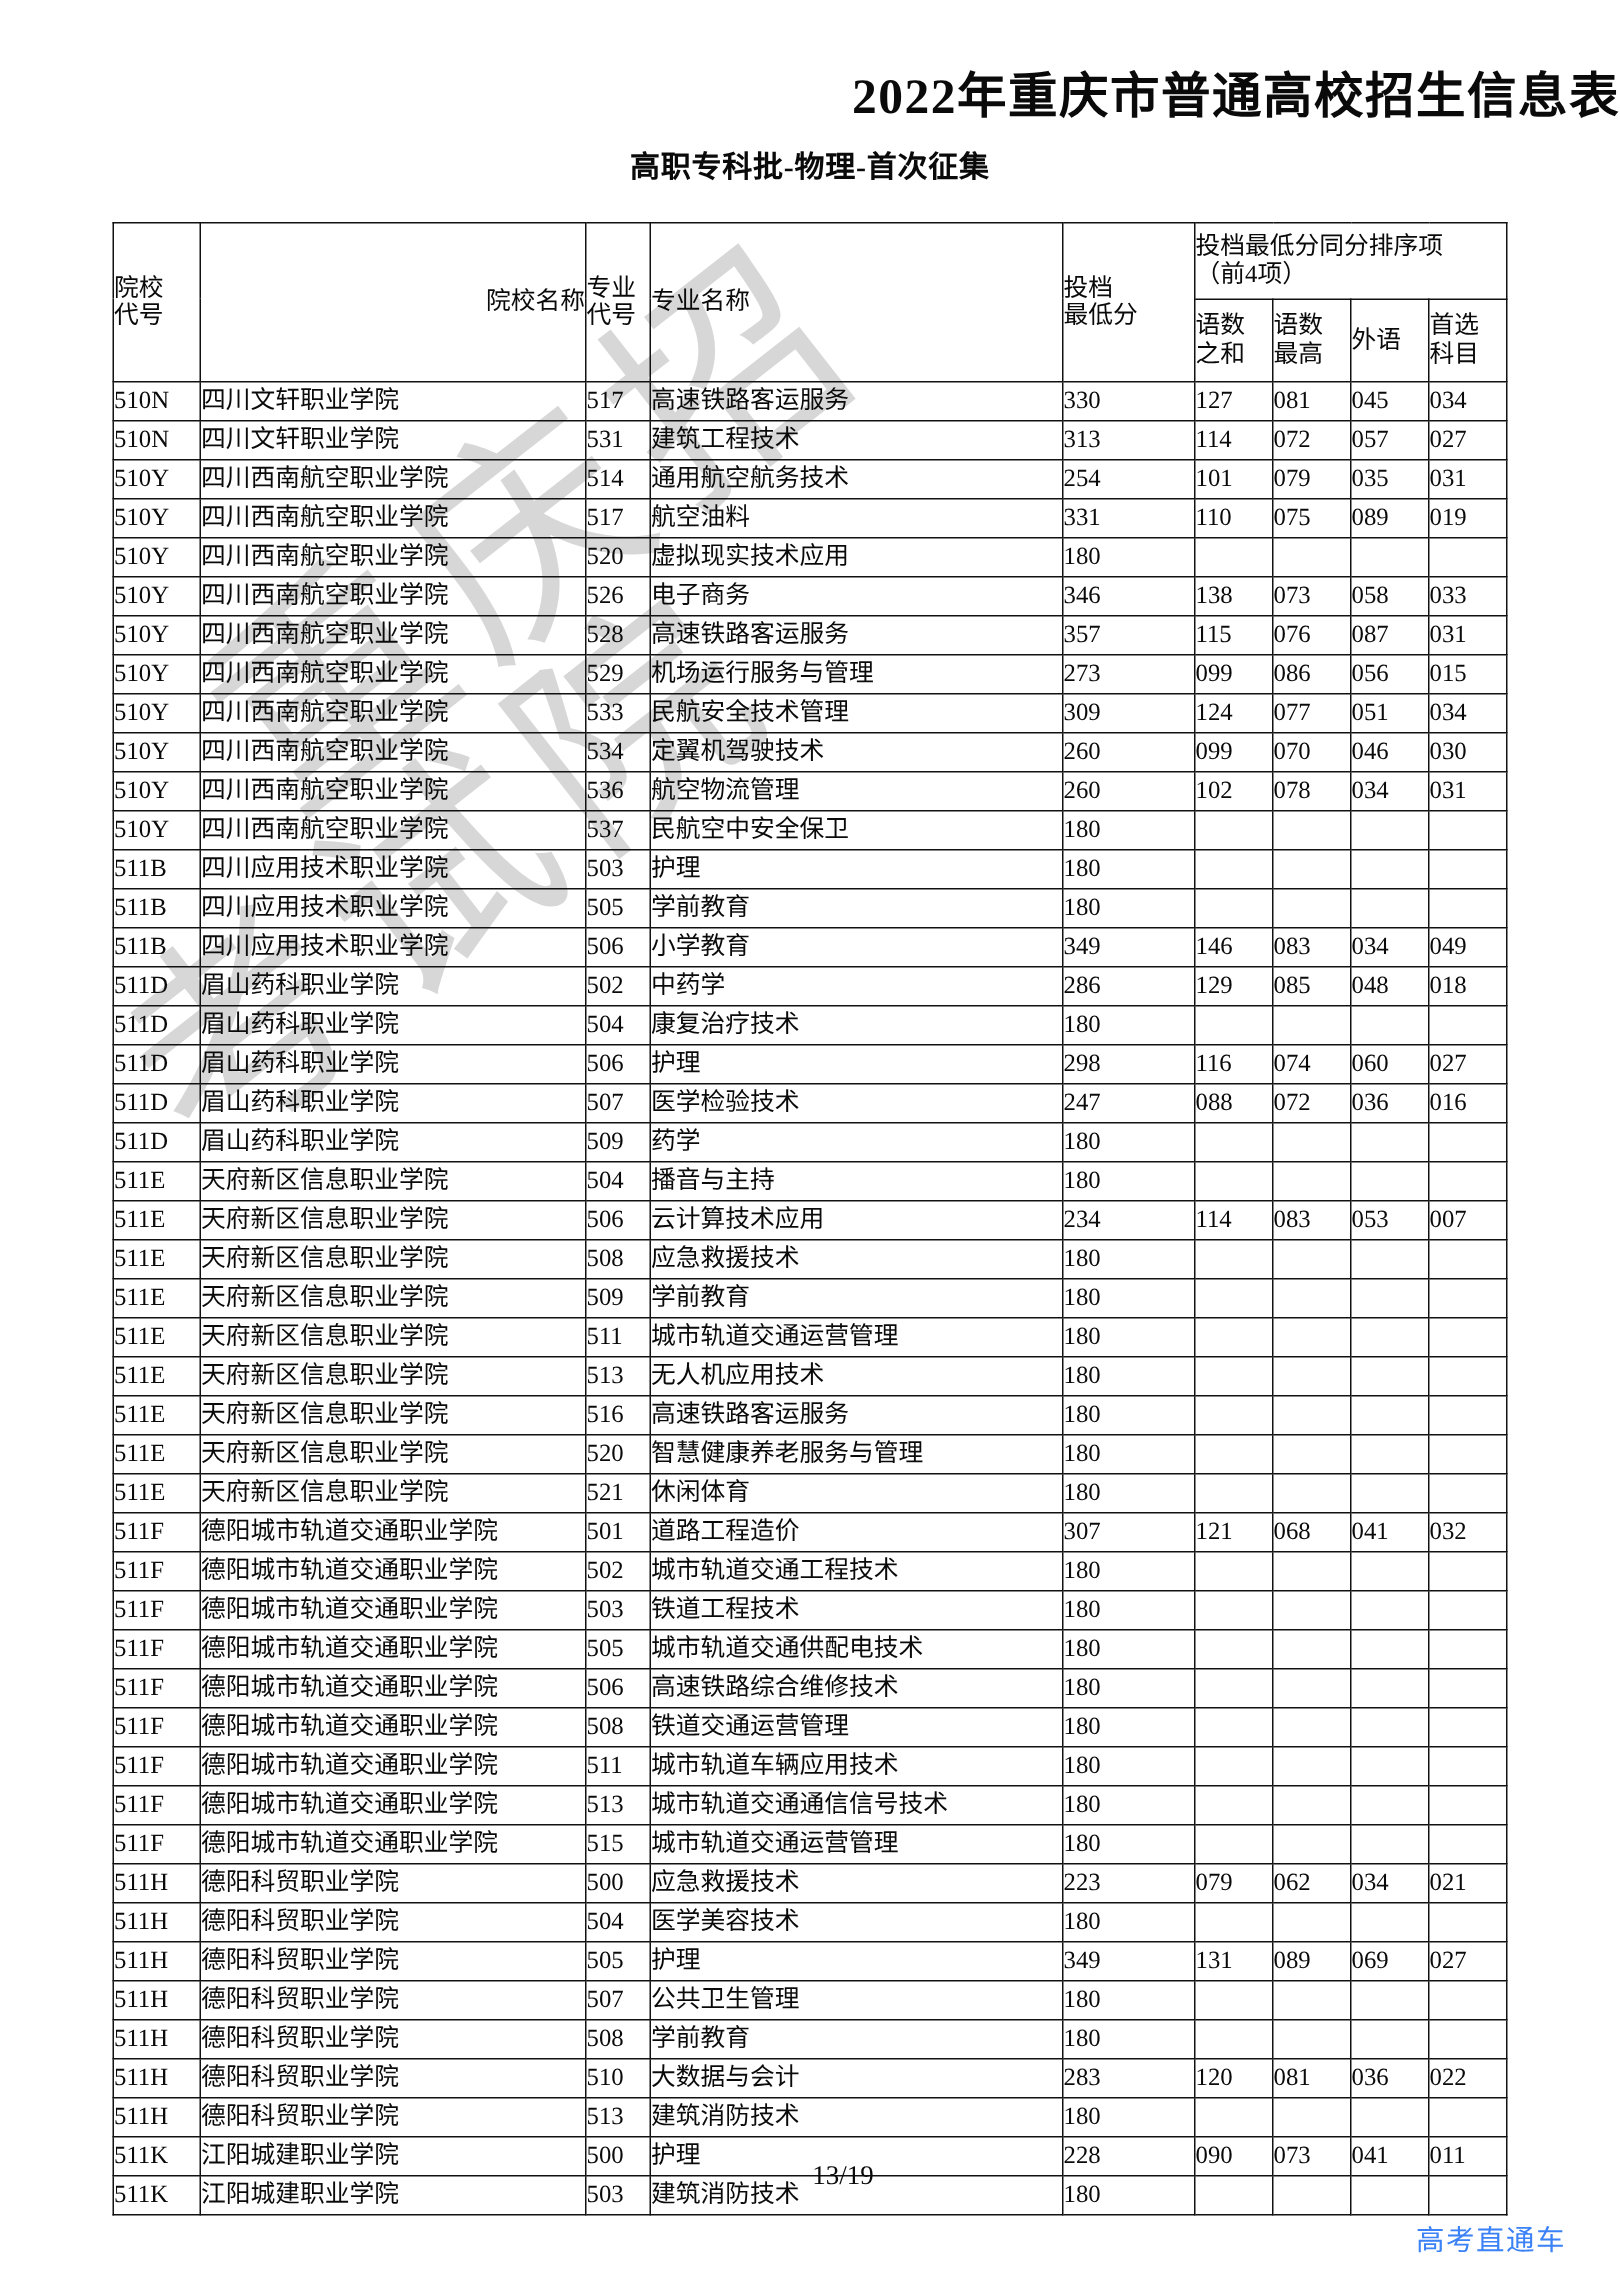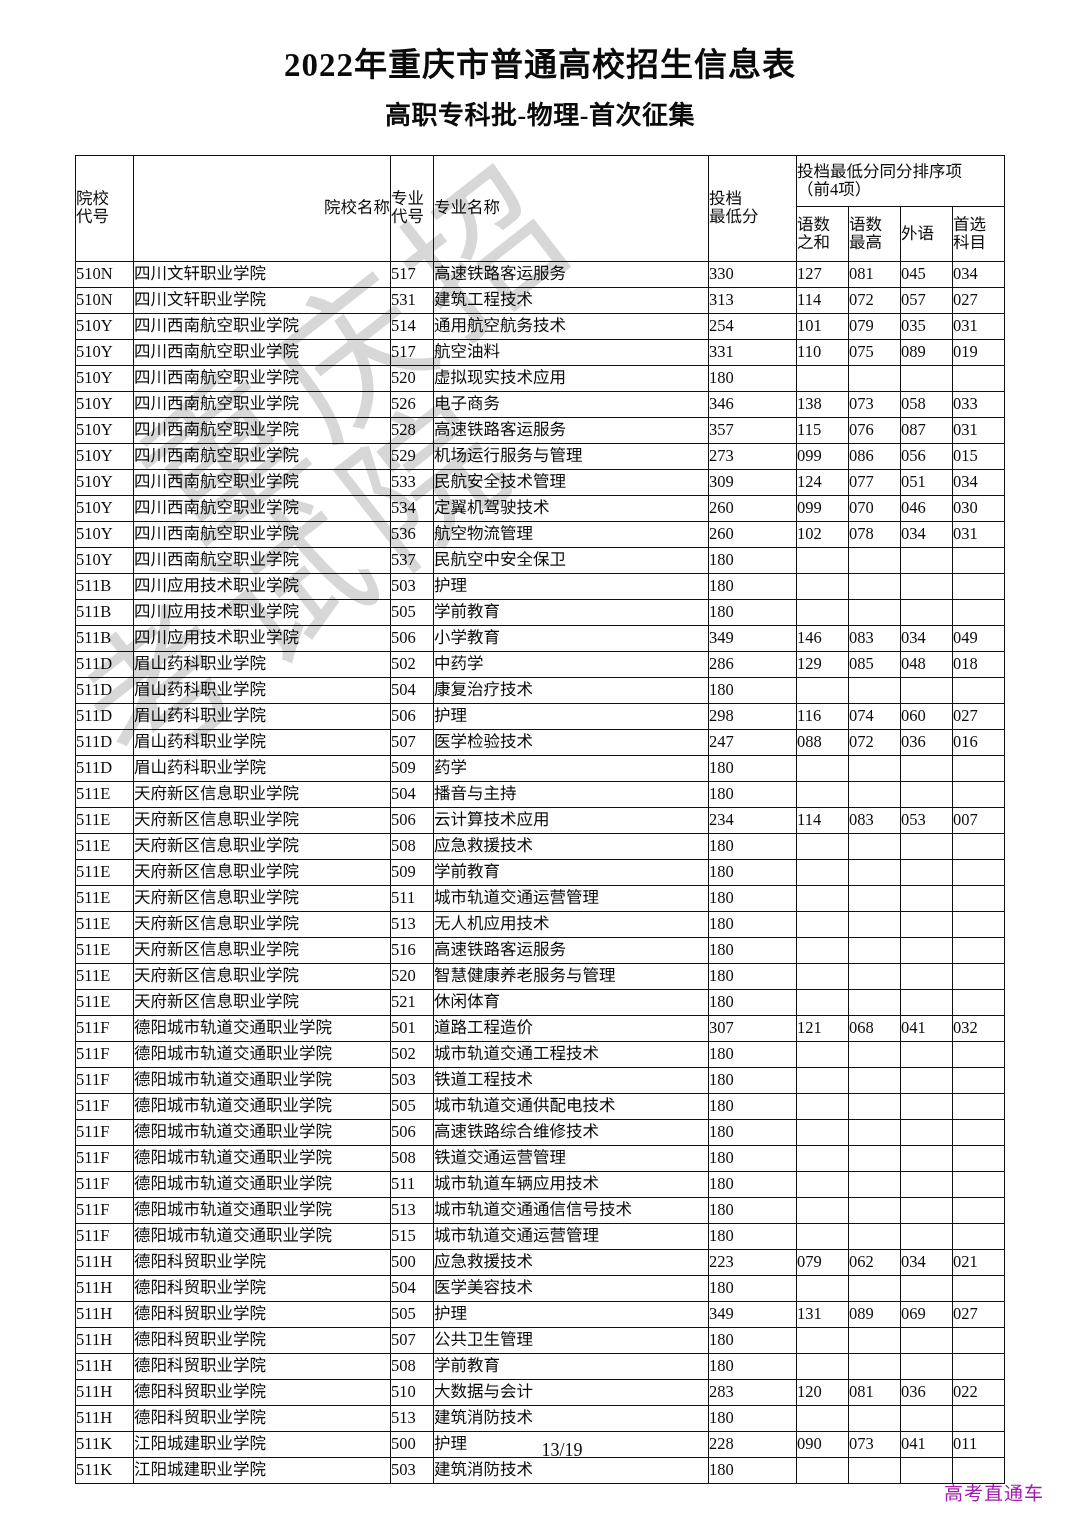--- a/index.html
+++ b/index.html
@@ -61,23 +61,24 @@
     z-index: 10;
     text-align: center;
     padding-top: 46px;
   }
   .doc-title {
     font-size: 33px;
     font-weight: 700;
     letter-spacing: 1px;
     line-height: 1.2;
     margin: 0;
+    text-align: right;
   }
   .doc-subtitle {
-    font-size: 26px;
+    font-size: 20px;
     font-weight: 700;
     letter-spacing: 0.5px;
     margin: 14px 0 0 0;
     line-height: 1.2;
   }
 
   
   .table-wrap {
     position: relative;
     z-index: 10;
@@ -145,21 +146,21 @@
     text-align: center;
     font-size: 18px;
     padding-left: 44px;
   }
   .brand-mark {
     position: absolute;
     z-index: 10;
     right: 36px;
     top: 1478px;
     font-size: 19px;
-    color: #a21caf;
+    color: #3b82f6;
     letter-spacing: 1px;
     font-family: "Liberation Sans", "DejaVu Sans", sans-serif;
   }
 </style>
 </head>
 <body>
 
 <div class="page">
 
   <div class="watermark-layer">

